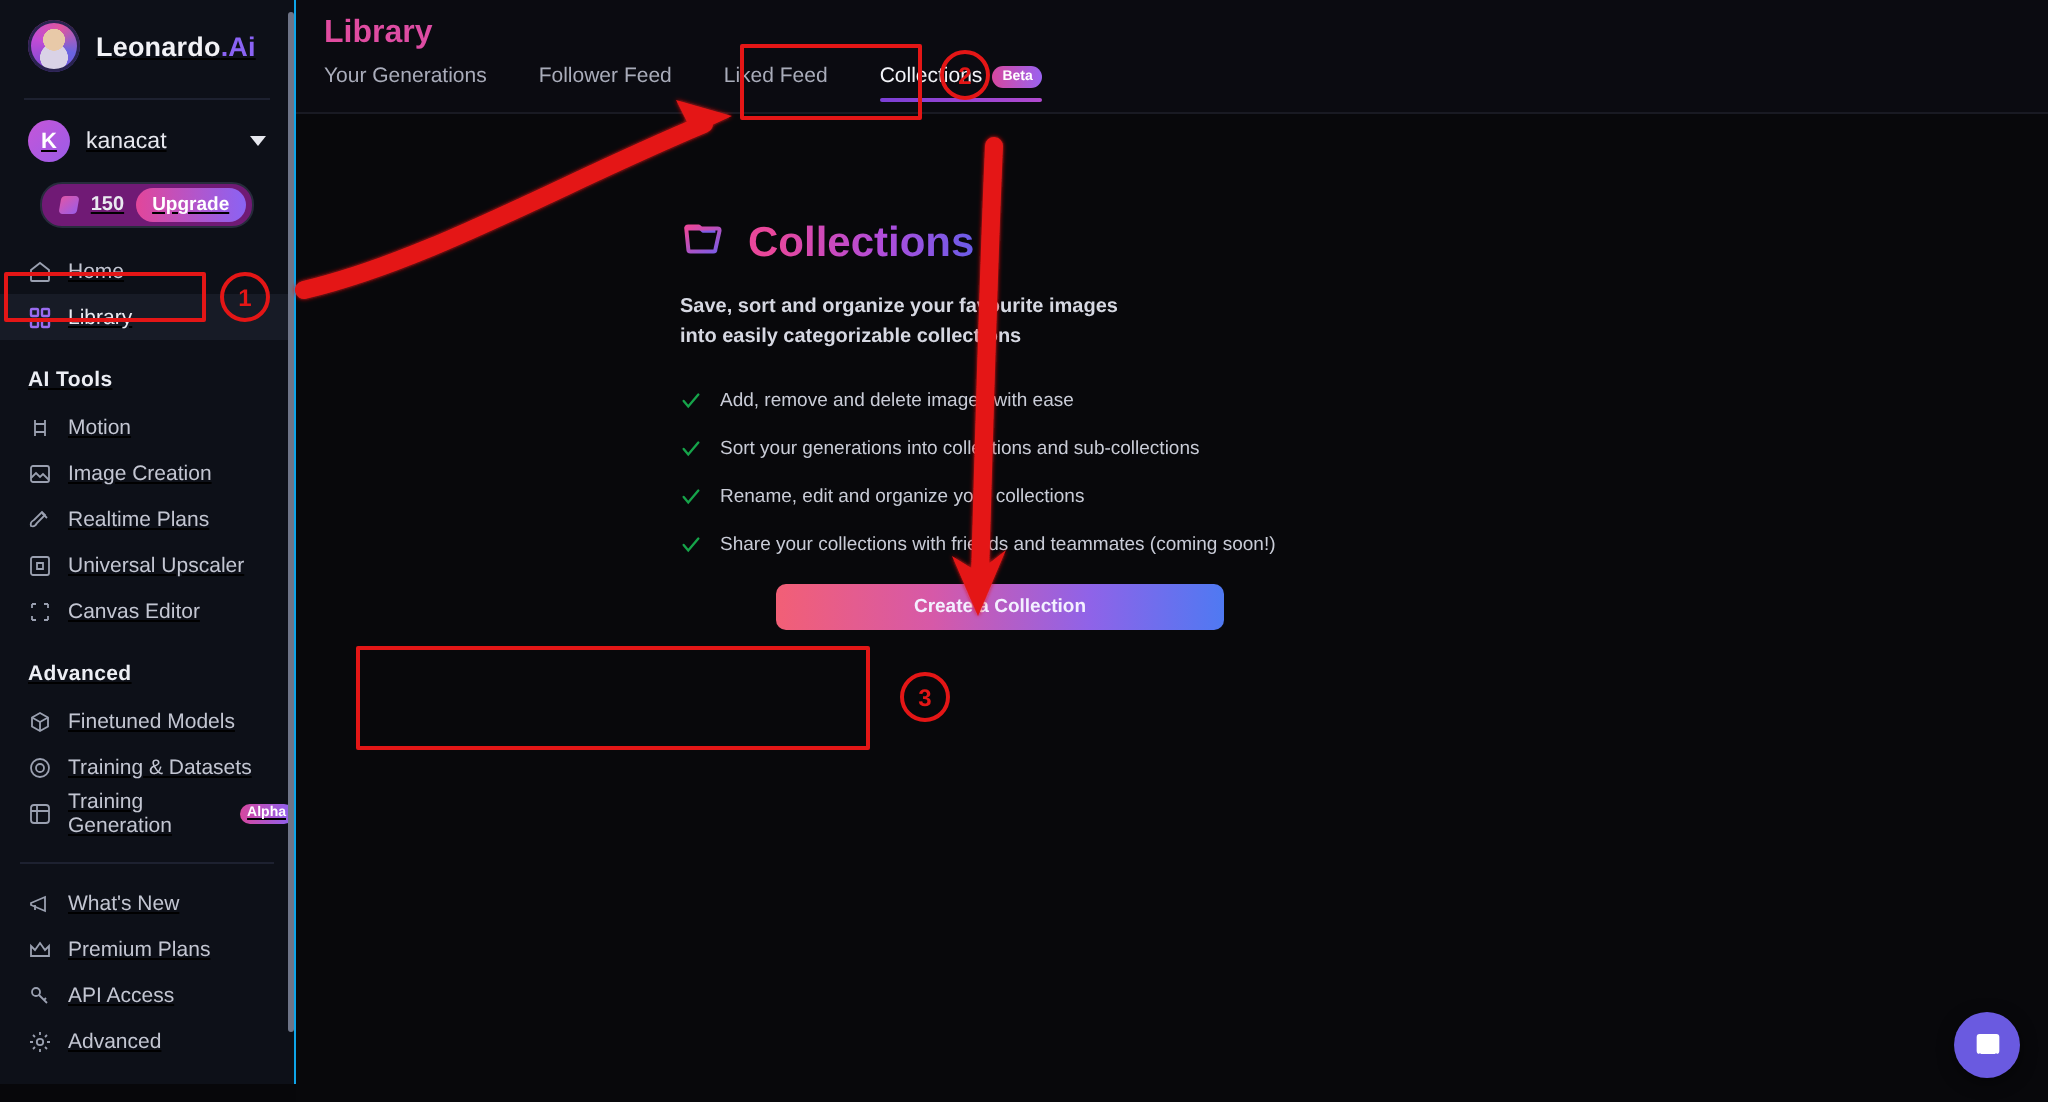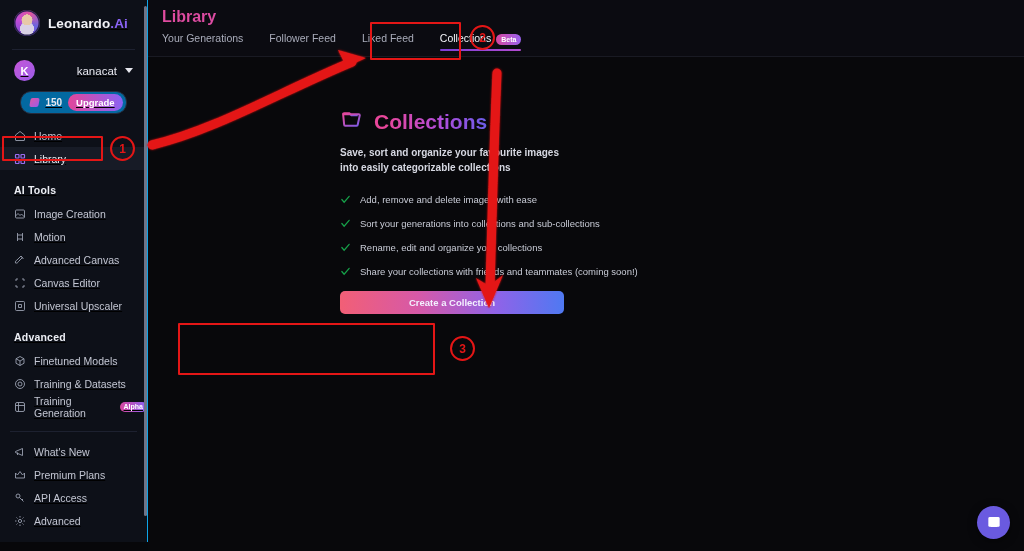--- a/index.html
+++ b/index.html
@@ -42,27 +42,27 @@
     display: flex; align-items: center; gap: 8px;
     padding: 10px 10px 8px 14px; cursor: pointer;
   }
   .avatar-k {
     width: 21px; height: 21px; border-radius: 50%;
     background: linear-gradient(135deg, #c556d8, #9b5ce8);
     color: #fff; font-size: 11px; font-weight: 700;
     display: flex; align-items: center; justify-content: center;
     flex: 0 0 21px;
   }
-  .account-name { font-size: 11.5px; color: #e6e7ee; flex: 1; text-align: right; }
+  .account-name { font-size: 11.5px; color: #e6e7ee; flex: 1; }
   .caret { width: 0; height: 0; border-left: 4.5px solid transparent; border-right: 4.5px solid transparent; border-top: 5.5px solid #e6e7ee; margin-right: 4px; }
 
   .credit-row { display: flex; justify-content: center; padding: 2px 0 10px 0; }
   .credit-pill {
     display: flex; align-items: center; gap: 6px;
-    background: #0369a1; border: 1px solid #272c3c;
+    background: #701a75; border: 1px solid #272c3c;
     border-radius: 11px; padding: 2px 3px 2px 9px;
   }
   .coin-ico { width: 9px; height: 9px; background: linear-gradient(135deg,#e056a8,#9a5ce8); border-radius: 2px; display:inline-block; transform: skewX(-10deg); }
   .credit-num { font-size: 10px; color: #e9eaf0; font-weight: 600; }
   .upgrade-btn {
     font-size: 9.5px; font-weight: 700; color: #fff;
     background: linear-gradient(90deg, #e2469a, #8a63f4);
     border: none; border-radius: 9px; padding: 3px 8px; cursor: pointer;
   }
 
@@ -135,21 +135,21 @@
     font-size: 10px; color: #d6d8e2; font-weight: 600;
     line-height: 15px; margin-top: 9px;
   }
   .feat-list { margin-top: 19px; }
   .feat-row {
     display: flex; align-items: center; gap: 9px;
     margin-bottom: 13px; font-size: 9.5px; color: #c9ccd7;
   }
   .check svg { width: 11px; height: 11px; display: block; }
 
-  .cta-wrap { margin-top: 14px; }
+  .cta-wrap { margin-top: 14px; margin-left: 48px; }
   .cta-btn {
     width: 224px; height: 23px; border: none; border-radius: 5px; cursor: pointer;
     background: linear-gradient(90deg, #f25f76 0%, #d659a8 35%, #8f63e8 70%, #4f79f2 100%);
     color: #f3f0ff; font-size: 9.5px; font-weight: 600;
     font-family: "Liberation Sans", sans-serif;
   }
 
   
   .intercom {
     position: absolute; right: 14px; bottom: 12px;
@@ -221,59 +221,59 @@
         </span>
         <span>Library</span>
       </div>
     </div>
 
     <div class="sec-head">AI Tools</div>
     <div>
       <div class="nav-item">
         <span class="ico">
           <svg viewBox="0 0 24 24" fill="none" stroke="#9aa0b0" stroke-width="1.8">
+              <path d="M7 4v16M17 4v16M7 8h10M7 16h10"></path>
+            </svg>
+        </span>
+        <span>Motion</span>
+      </div>
+      <div class="nav-item">
+        <span class="ico">
+          <svg viewBox="0 0 24 24" fill="none" stroke="#9aa0b0" stroke-width="1.8">
               <rect x="3" y="4" width="18" height="16" rx="2"></rect>
               <path d="M3 16l5-5 4 4 3-3 6 6"></path>
             </svg>
         </span>
         <span>Image Creation</span>
       </div>
       <div class="nav-item">
         <span class="ico">
           <svg viewBox="0 0 24 24" fill="none" stroke="#9aa0b0" stroke-width="1.8">
-              <path d="M7 4v16M17 4v16M7 8h10M7 16h10"></path>
-            </svg>
-        </span>
-        <span>Motion</span>
-      </div>
-      <div class="nav-item">
-        <span class="ico">
-          <svg viewBox="0 0 24 24" fill="none" stroke="#9aa0b0" stroke-width="1.8">
               <path d="M3 18c3 1 5-1 6-3l8-8-3-3-8 8c-2 1-4 3-3 6z"></path>
               <path d="M14 5l5 5"></path>
             </svg>
         </span>
-        <span>Advanced Canvas</span>
-      </div>
-      <div class="nav-item">
-        <span class="ico">
-          <svg viewBox="0 0 24 24" fill="none" stroke="#9aa0b0" stroke-width="1.8">
-              <path d="M4 4v4M4 20v-4M20 4v4M20 20v-4M4 4h4M16 4h4M4 20h4M16 20h4"></path>
-            </svg>
-        </span>
-        <span>Canvas Editor</span>
+        <span>Realtime Plans</span>
       </div>
       <div class="nav-item">
         <span class="ico">
           <svg viewBox="0 0 24 24" fill="none" stroke="#9aa0b0" stroke-width="1.8">
               <rect x="3" y="3" width="18" height="18" rx="2"></rect>
               <path d="M9 9h6v6H9z"></path>
             </svg>
         </span>
         <span>Universal Upscaler</span>
+      </div>
+      <div class="nav-item">
+        <span class="ico">
+          <svg viewBox="0 0 24 24" fill="none" stroke="#9aa0b0" stroke-width="1.8">
+              <path d="M4 4v4M4 20v-4M20 4v4M20 20v-4M4 4h4M16 4h4M4 20h4M16 20h4"></path>
+            </svg>
+        </span>
+        <span>Canvas Editor</span>
       </div>
     </div>
 
     <div class="sec-head">Advanced</div>
     <div>
       <div class="nav-item">
         <span class="ico">
           <svg viewBox="0 0 24 24" fill="none" stroke="#9aa0b0" stroke-width="1.8">
               <path d="M12 3l8 4.5v9L12 21l-8-4.5v-9z"></path>
               <path d="M12 12l8-4.5M12 12v9M12 12L4 7.5"></path>

